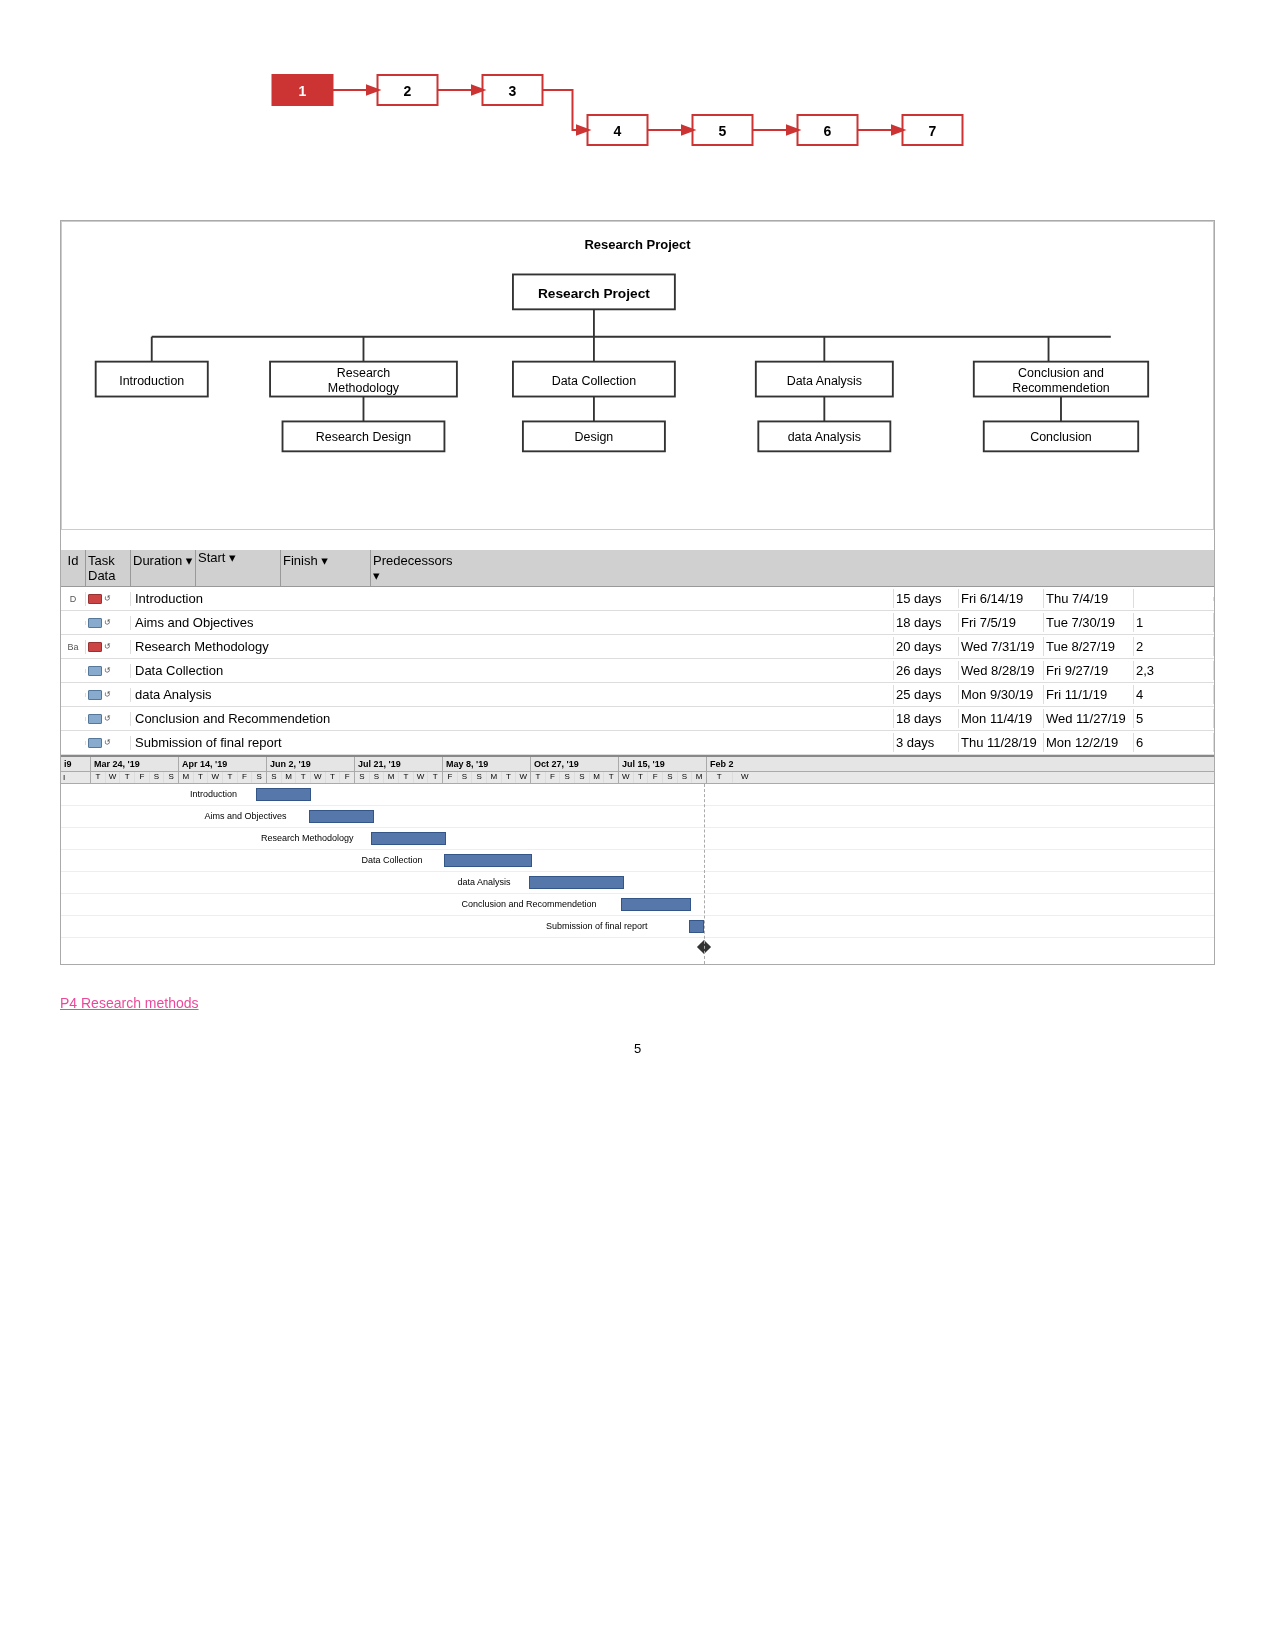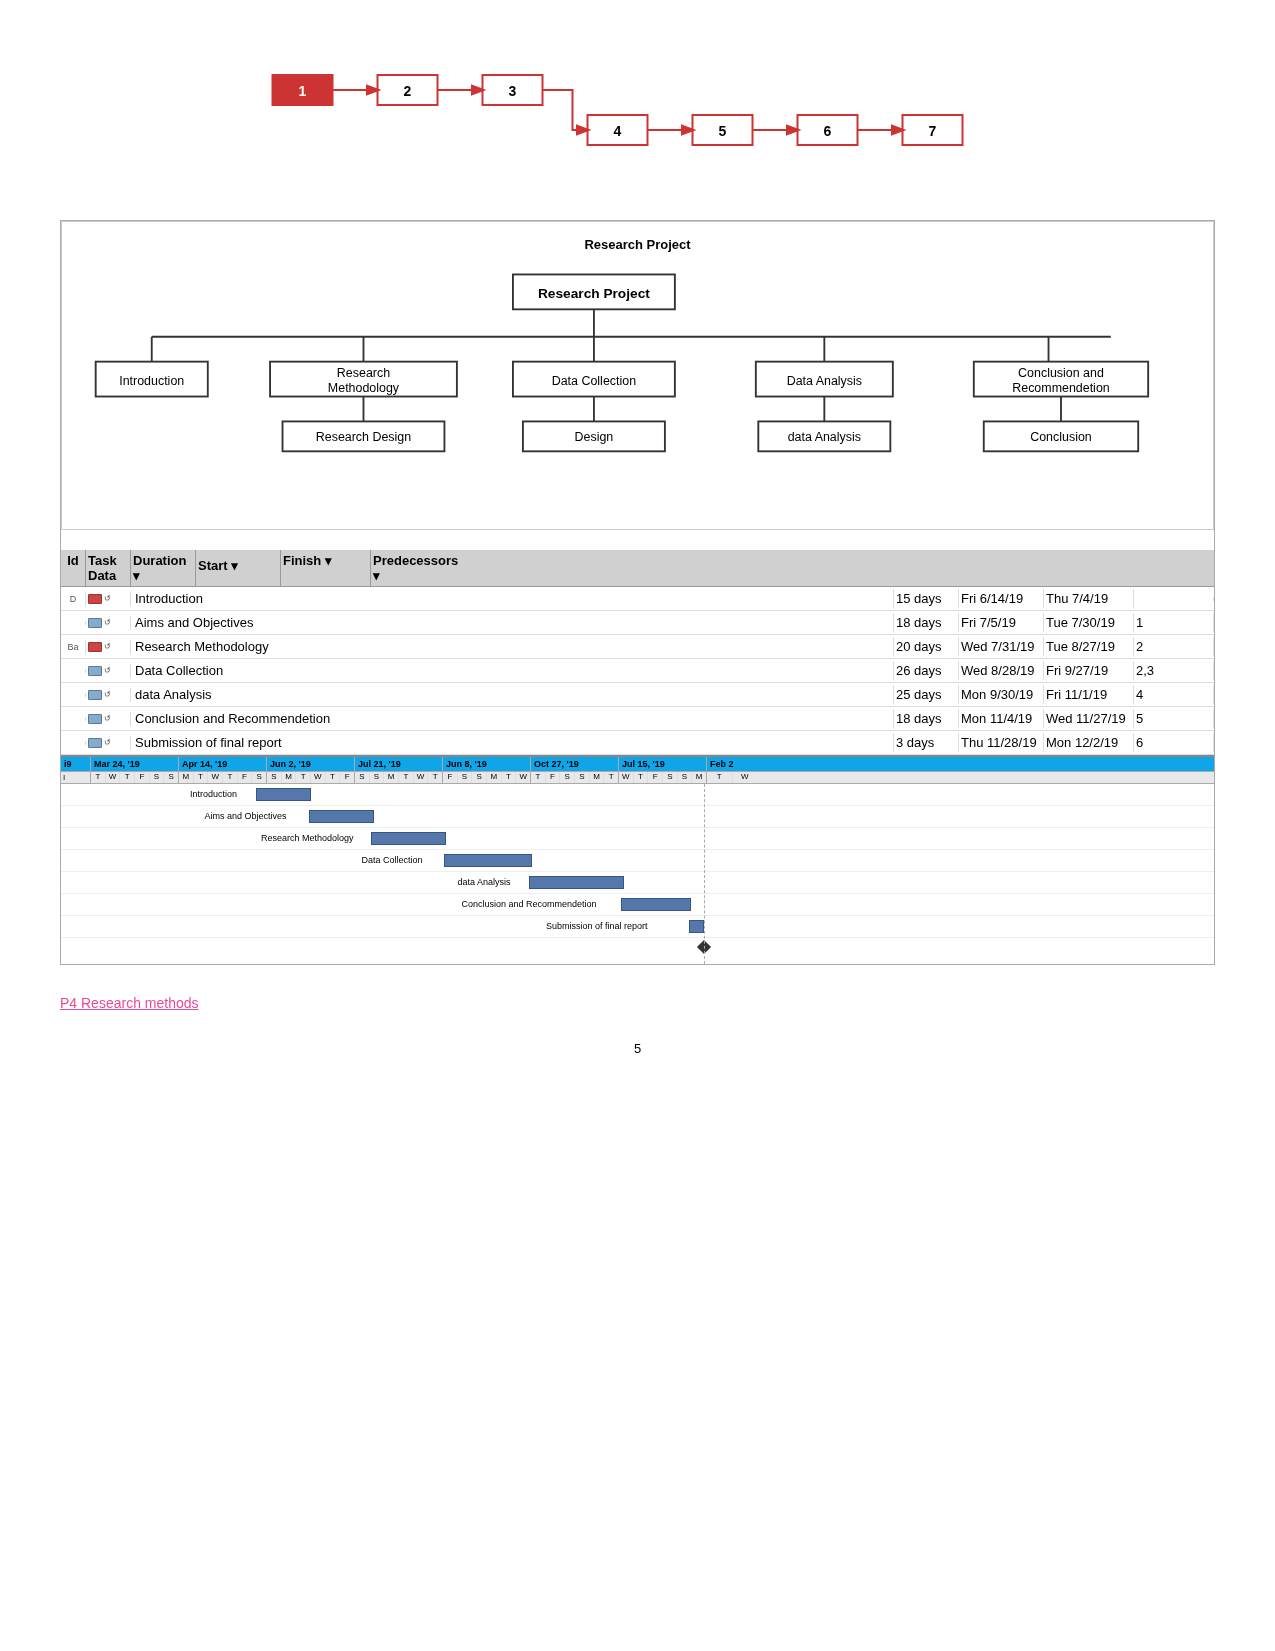--- a/index.html
+++ b/index.html
@@ -60,27 +60,27 @@
       text-align: center;
       font-size: 13px;
       margin-top: 30px;
       color: #000;
     }
 
     .gantt-header-row {
       display: flex;
       background: #d0d0d0;
       border-bottom: 1px solid #999;
-      font-weight: bold;
+      font-weight: normal;
     }
     .gh-id { width: 25px; border-right: 1px solid #999; padding: 3px 2px; text-align: center; }
     .gh-mode { width: 45px; border-right: 1px solid #999; padding: 3px 2px; }
     .gh-taskname { flex: 1; border-right: 1px solid #999; padding: 3px 4px; }
     .gh-duration { width: 65px; border-right: 1px solid #999; padding: 3px 2px; }
-    .gh-start { width: 85px; border-right: 1px solid #999; padding: 8px 2px; }
+    .gh-start { width: 85px; border-right: 1px solid #999; padding: 0 2px; }
     .gh-finish { width: 90px; border-right: 1px solid #999; padding: 3px 2px; }
     .gh-pred { width: 80px; padding: 3px 2px; }
 
     .gantt-data-row {
       display: flex;
       border-bottom: 1px solid #ddd;
       align-items: center;
       min-height: 24px;
     }
     .gd-id { width: 25px; border-right: 1px solid #ddd; padding: 2px 2px; text-align: center; font-size: 9px; color: #555; }
@@ -322,27 +322,27 @@
       <div class="gd-duration">3 days</div>
       <div class="gd-start">Thu 11/28/19</div>
       <div class="gd-finish">Mon 12/2/19</div>
       <div class="gd-pred">6</div>
     </div>
       </div>
   </div>
 
   <div style="border-top: 2px solid #888; background: #f8f8f8; padding: 0; overflow: hidden;">
 
-    <div style="display:flex; background:#0ea5e9; border-bottom:1px solid #aaa; font-size:9px; font-weight:bold;">
+    <div style="display:flex; background:#e5e5e5; border-bottom:1px solid #aaa; font-size:9px; font-weight:bold;">
       <div style="border-right:1px solid #aaa; padding:2px 3px; min-width:30px;">i9</div>
       <div style="border-right:1px solid #aaa; padding:2px 3px; min-width:88px;">Mar 24, '19</div>
       <div style="border-right:1px solid #aaa; padding:2px 3px; min-width:88px;">Apr 14, '19</div>
       <div style="border-right:1px solid #aaa; padding:2px 3px; min-width:88px;">Jun 2, '19</div>
       <div style="border-right:1px solid #aaa; padding:2px 3px; min-width:88px;">Jul 21, '19</div>
-      <div style="border-right:1px solid #aaa; padding:2px 3px; min-width:88px;">Jun 8, '19</div>
+      <div style="border-right:1px solid #aaa; padding:2px 3px; min-width:88px;">May 8, '19</div>
       <div style="border-right:1px solid #aaa; padding:2px 3px; min-width:88px;">Oct 27, '19</div>
       <div style="border-right:1px solid #aaa; padding:2px 3px; min-width:88px;">Jul 15, '19</div>
       <div style="padding:2px 3px; min-width:50px;">Feb 2</div>
     </div>
 
     <div style="display:flex; background:#e8e8e8; border-bottom:1px solid #aaa; font-size:8px;">
       <div style="border-right:1px solid #aaa; padding:1px 2px; min-width:30px; display:flex; gap:1px;">
         <span>I</span>
       </div>
 

